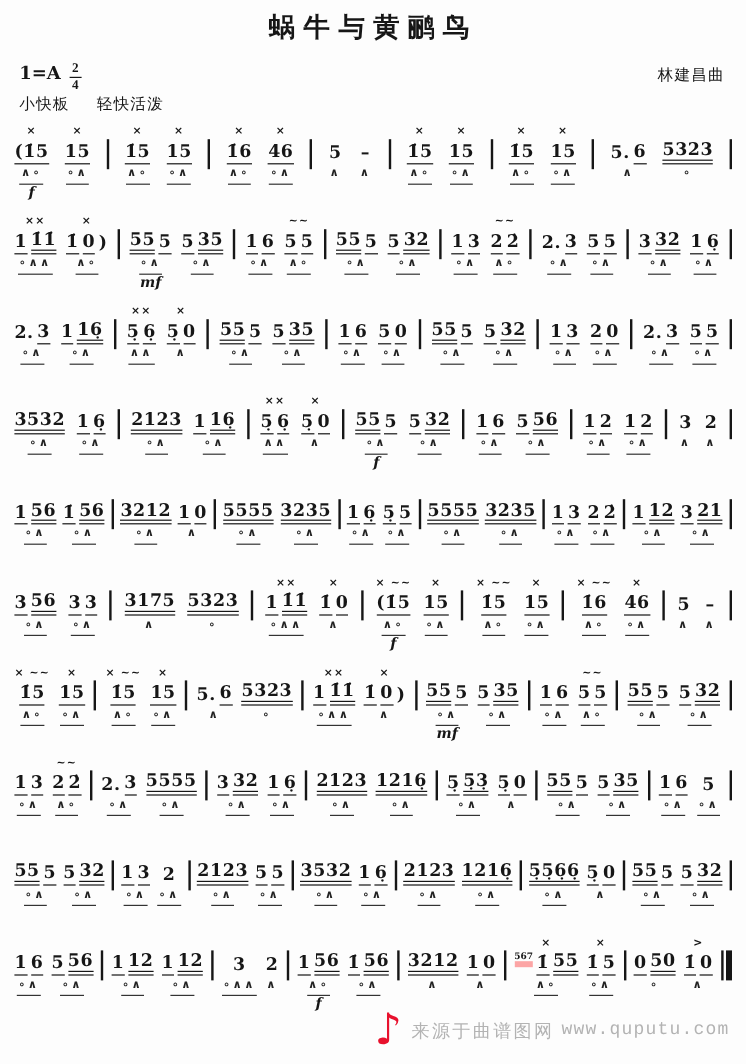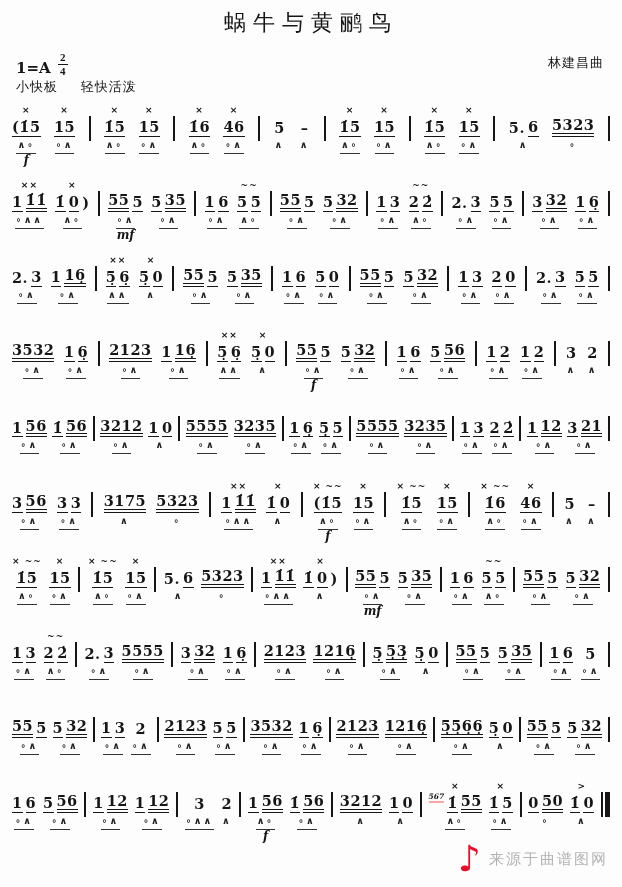--- a/index.html
+++ b/index.html
@@ -4,24 +4,24 @@
 <style>
   html,body{margin:0;padding:0;}
   body{
     width:622px;height:887px;position:relative;overflow:hidden;
     background:#fdfdfd;color:#161616;
     font-family:"Liberation Serif","DejaVu Serif",serif;
   }
   
   .title{
     position:absolute;top:8px;left:0;right:0;text-align:center;
-    font-size:22px;font-weight:normal;letter-spacing:7px;
+    font-size:22px;font-weight:bold;letter-spacing:7px;
     font-family:"DejaVu Sans","Liberation Sans",sans-serif;
   }
-  .keyrow{position:absolute;top:52px;left:16px;display:flex;align-items:flex-end;gap:4px;}
+  .keyrow{position:absolute;top:52px;left:16px;display:flex;align-items:flex-start;gap:4px;}
   .keylabel{font-size:15px;font-weight:bold;font-family:"DejaVu Serif",serif;}
   .meter{display:inline-flex;flex-direction:column;align-items:center;line-height:1;margin-left:3px;}
   .meter span{font-size:11px;font-weight:bold;}
   .meter .mline{width:10px;height:1px;background:#161616;margin:1px 0;}
   .composer{position:absolute;top:54px;right:18px;font-size:13px;letter-spacing:1px;
     font-family:Liberation Serif, serif;}
   .temporow{position:absolute;top:78px;left:16px;font-size:13px;letter-spacing:1px;
     font-family:Liberation Sans, sans-serif;}
   .temporow span{margin-right:18px;}
   
@@ -34,21 +34,21 @@
   .top{
     height:12px;line-height:12px;font-size:9px;font-weight:bold;
     letter-spacing:1px;white-space:nowrap;
     font-family:"DejaVu Sans",sans-serif;
   }
   .main{
     display:flex;align-items:flex-end;gap:3px;height:21px;
     font-size:14.5px;font-weight:bold;letter-spacing:0.5px;white-space:nowrap;
     font-family:"DejaVu Serif","Liberation Serif",serif;
   }
-  .orn{font-size:7.5px;font-weight:bold;align-self:flex-start;border-bottom:2px solid #fca5a5;letter-spacing:0;font-style:italic;}
+  .orn{font-size:7.5px;font-weight:bold;align-self:flex-start;border-bottom:5px solid #fca5a5;letter-spacing:0;}
   .seg{padding:0 0 1px 0;line-height:1.1;}
   .seg.u1{border-bottom:1.5px solid #161616;}
   .seg.u2{border-bottom:4px double #161616;padding-bottom:0;}
   .sub{
     margin-top:2px;height:13px;line-height:11px;font-size:9.5px;font-weight:bold;
     letter-spacing:2px;white-space:nowrap;color:#222;
     font-family:"DejaVu Sans",sans-serif;padding:0 1px 1px 1px;
   }
   .sub.ul{border-bottom:1px solid #333;}
   .dyn{
@@ -1396,14 +1396,15 @@
         <span class="thin"></span>
         <span class="thick"></span>
       </div>
     </div>
   </div>
 
 <div class="watermark">
   <span class="wm-note" id="wm-note" style="color: rgb(232, 17, 45);">♪</span>
   <span class="wm-text" style="color: rgb(179, 179, 179);">
     <span class="l1">来源于曲谱图网</span>
+    <span class="l2">www.quputu.com</span>
   </span>
 </div>
 
 </body></html>

